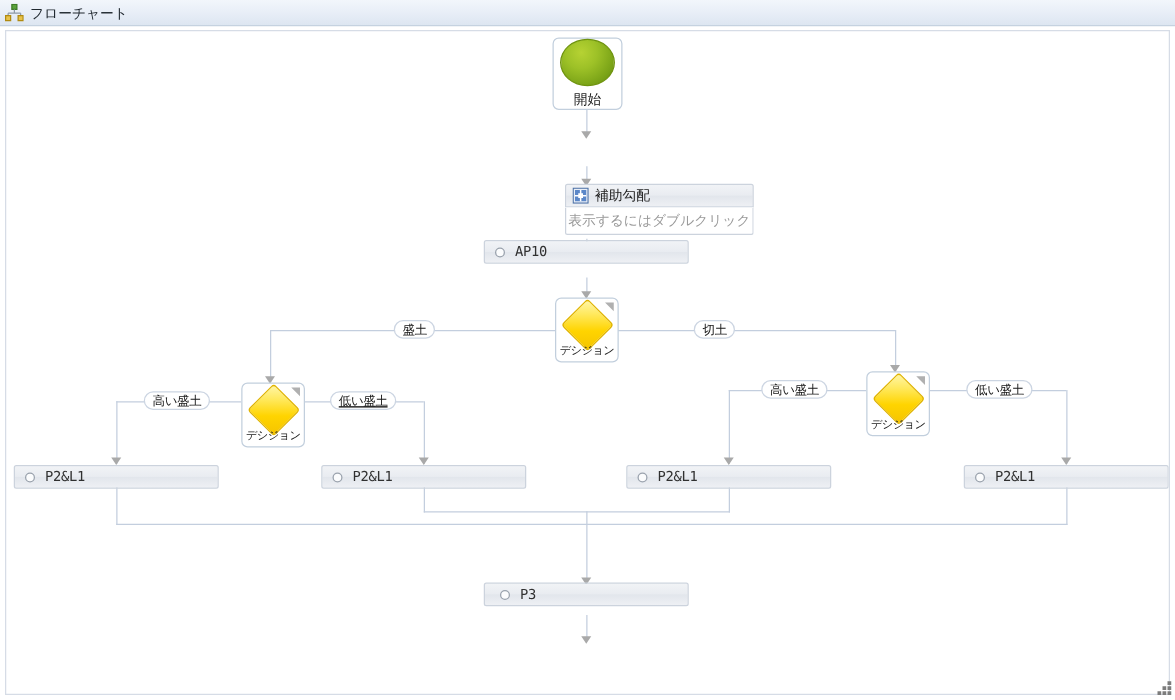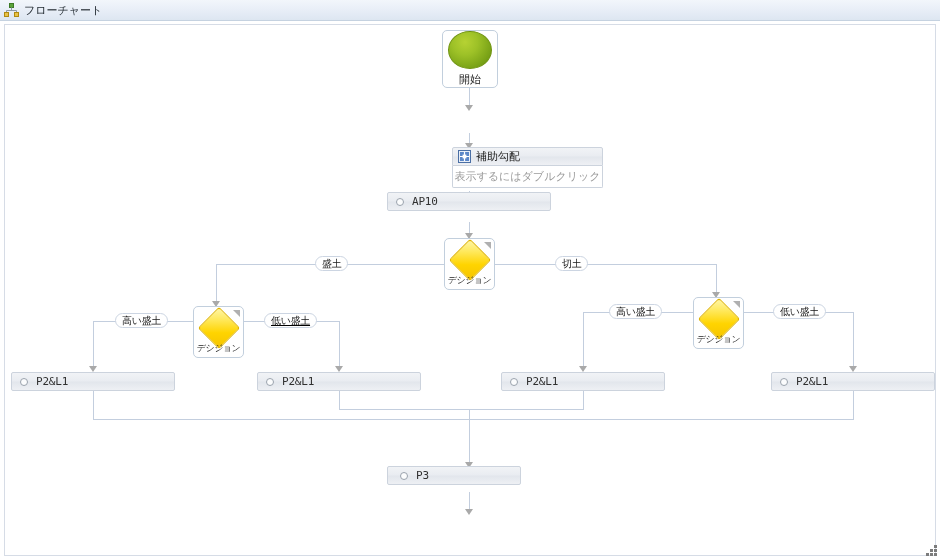--- a/index.html
+++ b/index.html
@@ -381,21 +381,21 @@
     </div>
     <div class="bar" style="left:496px; top:347px; width:164px;">
       <span class="dot"></span>
       <span class="bar-label">P2&amp;L1</span>
     </div>
     <div class="bar" style="left:766px; top:347px; width:164px;">
       <span class="dot"></span>
       <span class="bar-label">P2&amp;L1</span>
     </div>
 
-    <div class="bar" style="left:382px; top:441px; width:134px;padding-left:12px;">
+    <div class="bar" style="left:382px; top:441px; width:164px;padding-left:12px;">
       <span class="dot"></span>
       <span class="bar-label">P3</span>
     </div>
 
 
   </div>
 
   <div id="grip">
     <i style="left:9px; top:0px;"></i>
     <i style="left:9px; top:4px;"></i>

